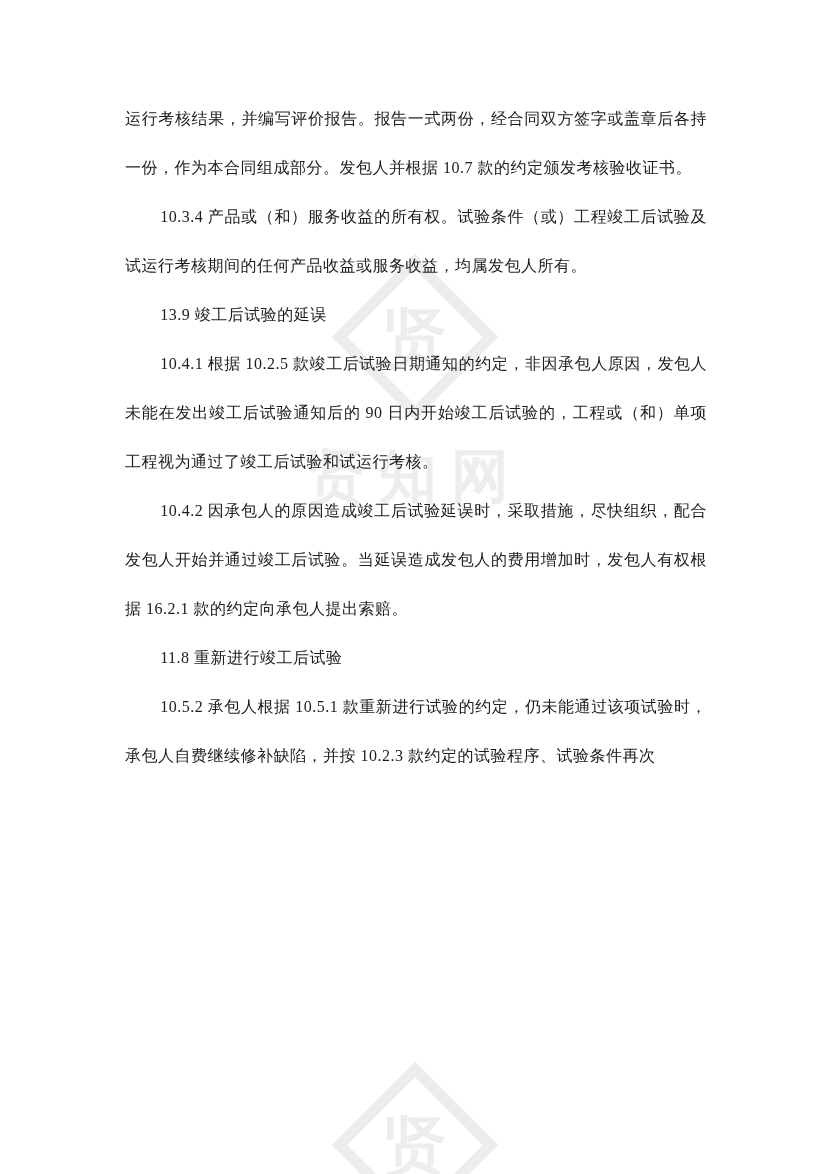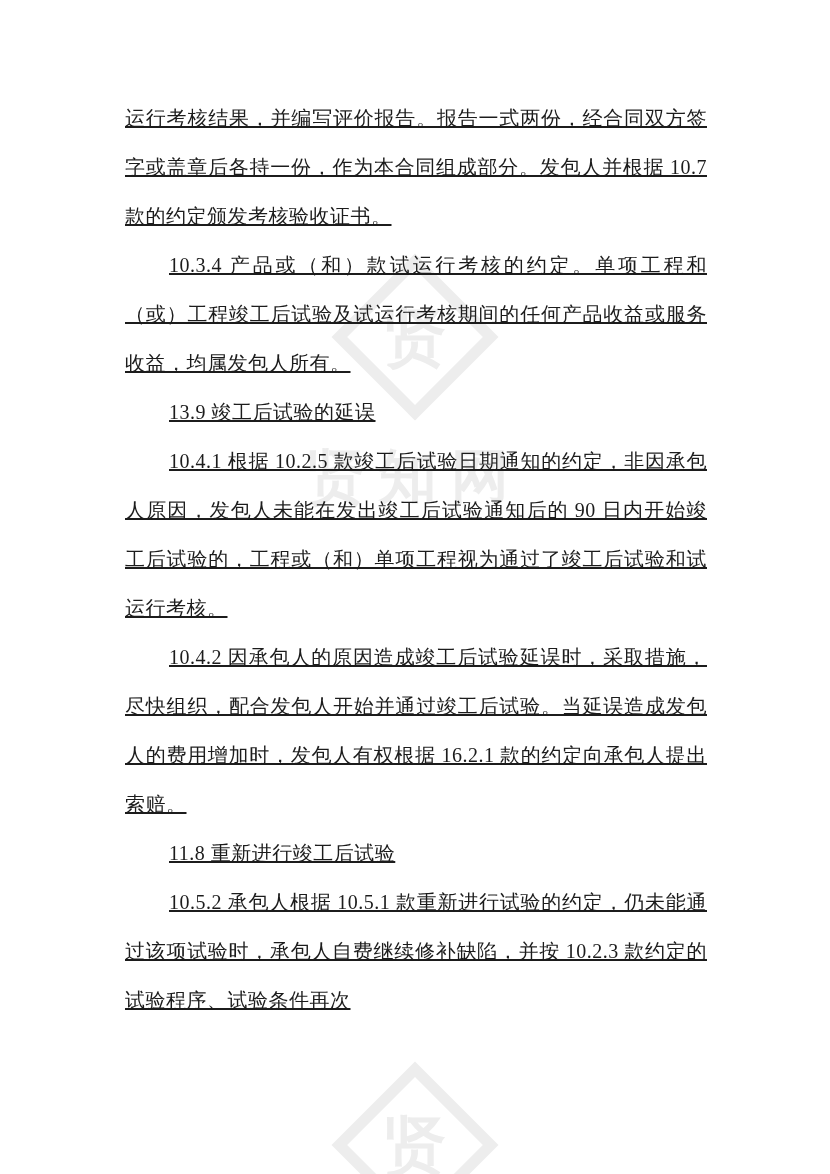--- a/index.html
+++ b/index.html
@@ -16,27 +16,26 @@
     font-family: "Liberation Serif", "DejaVu Serif", serif;
     color: #1c1c1c;
   }
   .content {
     position: relative;
     z-index: 2;
     padding: 94px 123px 0 125px;
   }
   .para {
     margin: 0;
-    font-size: 20px;
+    font-size: 16px;
     line-height: 49px;
     text-align: justify;
     text-align-last: left;
     letter-spacing: 0.5px;
     word-break: break-all;
-    text-decoration: underline;
   }
   .para.indent {
     text-indent: 2.2em;
   }
   
   .watermark {
     position: absolute;
     z-index: 1;
     color: #ededed;
     display: flex;
@@ -84,21 +83,21 @@
   </div>
 
   <div class="watermark wm-2">
     <div class="wm-diamond">
       <span class="wm-char">贤</span>
     </div>
   </div>
 
   <div class="content">
     <p class="para">运行考核结果，并编写评价报告。报告一式两份，经合同双方签字或盖章后各持一份，作为本合同组成部分。发包人并根据 10.7 款的约定颁发考核验收证书。</p>
-    <p class="para indent">10.3.4 产品或（和）款试运行考核的约定。单项工程和（或）工程竣工后试验及试运行考核期间的任何产品收益或服务收益，均属发包人所有。</p>
+    <p class="para indent">10.3.4 产品或（和）服务收益的所有权。试验条件（或）工程竣工后试验及试运行考核期间的任何产品收益或服务收益，均属发包人所有。</p>
     <p class="para indent">13.9  竣工后试验的延误</p>
     <p class="para indent">10.4.1 根据 10.2.5 款竣工后试验日期通知的约定，非因承包人原因，发包人未能在发出竣工后试验通知后的 90 日内开始竣工后试验的，工程或（和）单项工程视为通过了竣工后试验和试运行考核。</p>
     <p class="para indent">10.4.2 因承包人的原因造成竣工后试验延误时，采取措施，尽快组织，配合发包人开始并通过竣工后试验。当延误造成发包人的费用增加时，发包人有权根据 16.2.1 款的约定向承包人提出索赔。</p>
     <p class="para indent">11.8  重新进行竣工后试验</p>
     <p class="para indent">10.5.2 承包人根据 10.5.1 款重新进行试验的约定，仍未能通过该项试验时，承包人自费继续修补缺陷，并按 10.2.3 款约定的试验程序、试验条件再次</p>
   </div>
 
 </div>
 
 </body></html>

